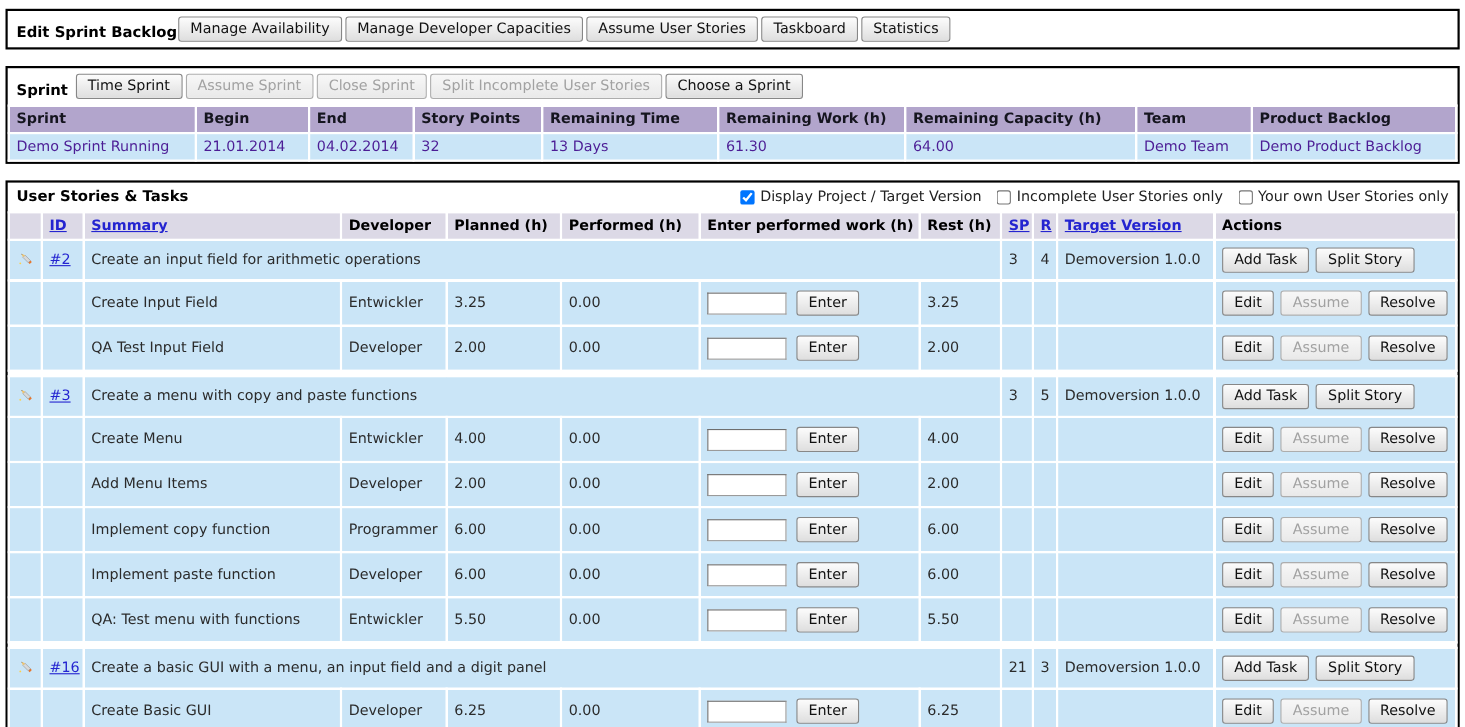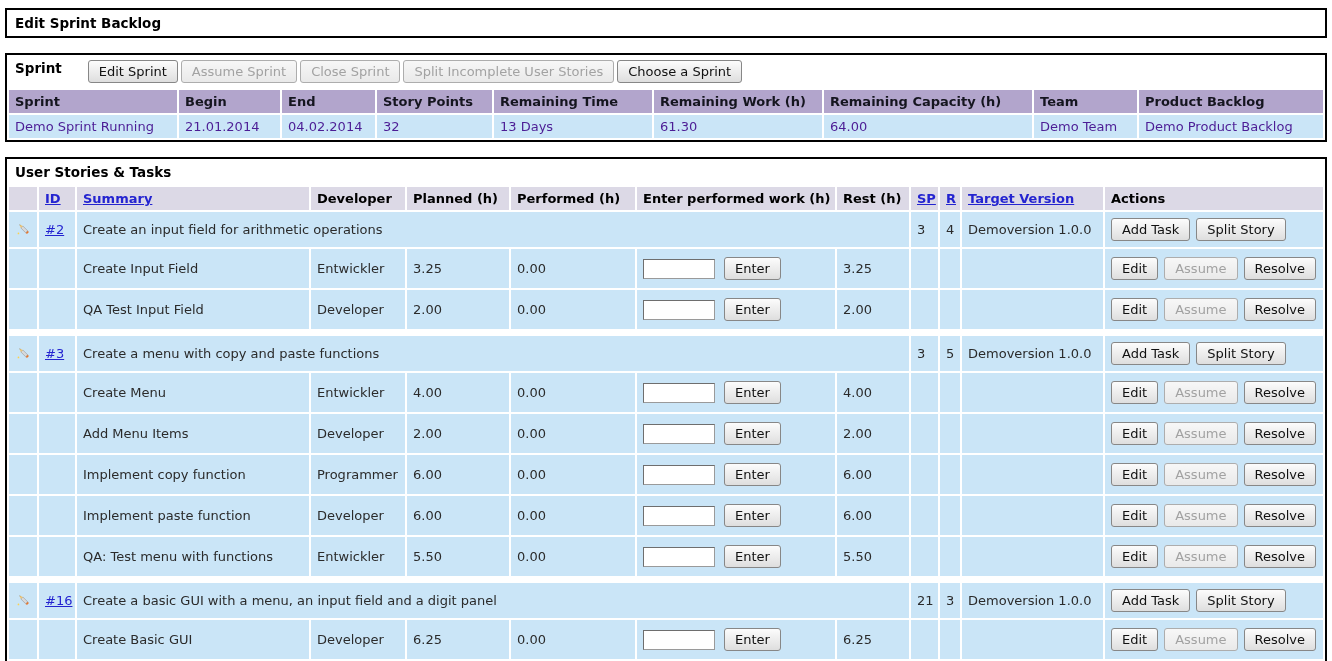--- a/index.html
+++ b/index.html
@@ -7,21 +7,21 @@
     --row-blue:#cae5f7;
     --hdr-gray:#dcd9e6;
     --link-blue:#2424d0;
     --panel-border:#000000;
   }
   *{box-sizing:border-box;}
   html,body{margin:0;padding:0;background:#fff;font-family:"DejaVu Sans","Liberation Sans",sans-serif;font-size:13px;color:#222;}
   .panel{border:2px solid var(--panel-border);margin:8px 5px 0 5px;background:#fff;}
   .panel + .panel{margin-top:15px;}
   .panel-title{font-weight:bold;font-size:13.5px;color:#000;white-space:nowrap;}
-  .bar{display:flex;align-items:flex-start;padding:5px 8px;gap:20px;}
+  .bar{display:flex;align-items:flex-end;padding:5px 8px;gap:1px;}
   .btn{font-family:"DejaVu Sans","Liberation Sans",sans-serif;font-size:13px;color:#111;
        background:linear-gradient(#fcfcfc,#dedede);border:1px solid #878787;border-radius:3px;
        padding:3px 10px;margin:0 3px 0 0;cursor:pointer;white-space:nowrap;}
   .btn.disabled{color:#a2a2a2;border-color:#adadad;background:linear-gradient(#f7f7f7,#e9e9e9);cursor:default;}
   
   table{border-collapse:collapse;width:100%;table-layout:fixed;}
   td,th{border:2px solid #ffffff;padding:4px 6px;text-align:left;font-size:13px;overflow:hidden;white-space:nowrap;}
   th{background:var(--hdr-purple);color:#15151f;font-weight:bold;}
   .sprint-table td{background:var(--row-blue);color:#4c1d95;}
   
@@ -40,27 +40,28 @@
   .filters label{display:flex;align-items:center;gap:5px;margin-left:8px;cursor:pointer;}
   .filters input{margin:0;width:13px;height:13px;}
   .sprint-actions .panel-title{margin-right:6px;}
 </style>
 </head>
 <body>
 
 <div class="panel">
   <div class="bar">
     <span class="panel-title">Edit Sprint Backlog</span>
+    <span id="toolbar-buttons"><button class="btn">Manage Availability</button><button class="btn">Manage Developer Capacities</button><button class="btn">Assume User Stories</button><button class="btn">Taskboard</button><button class="btn">Statistics</button></span>
   </div>
 </div>
 
 <div class="panel">
   <div class="bar sprint-actions">
     <span class="panel-title">Sprint</span>
-    <span id="sprint-buttons"><button class="btn">Edit Sprint</button><button class="btn disabled" disabled="">Assume Sprint</button><button class="btn disabled" disabled="">Close Sprint</button><button class="btn disabled" disabled="">Split Incomplete User Stories</button><button class="btn">Choose a Sprint</button></span>
+    <span id="sprint-buttons"><button class="btn">Time Sprint</button><button class="btn disabled" disabled="">Assume Sprint</button><button class="btn disabled" disabled="">Close Sprint</button><button class="btn disabled" disabled="">Split Incomplete User Stories</button><button class="btn">Choose a Sprint</button></span>
   </div>
   <table class="sprint-table">
     <colgroup>
       <col style="width:170px">
         <col style="width:103px">
         <col style="width:95px">
         <col style="width:117px">
       <col style="width:160px">
         <col style="width:170px">
         <col style="width:210px">
@@ -92,20 +93,34 @@
           <td>Demo Team</td>
           <td>Demo Product Backlog</td>
         </tr>
       </tbody>
   </table>
 </div>
 
 <div class="panel">
   <div class="bar">
     <span class="panel-title">User Stories &amp; Tasks</span>
+    <span id="filters" class="filters">
+        <label>
+          <input type="checkbox" checked="" style="">
+          <span>Display Project / Target Version</span>
+        </label>
+        <label>
+          <input type="checkbox" style="">
+          <span>Incomplete User Stories only</span>
+        </label>
+        <label>
+          <input type="checkbox" style="">
+          <span>Your own User Stories only</span>
+        </label>
+      </span>
   </div>
   <table class="stories-table">
     <colgroup>
       <col style="width:30px">
         <col style="width:38px">
         <col style="width:234px">
         <col style="width:96px">
       <col style="width:104px">
         <col style="width:126px">
         <col style="width:200px">

